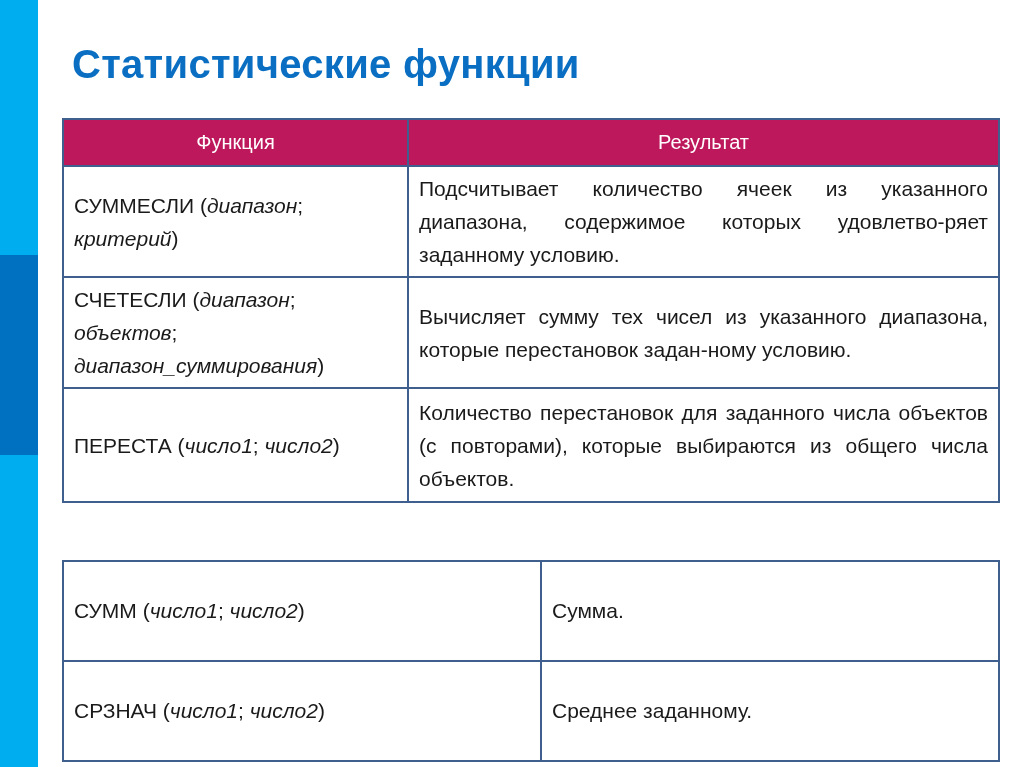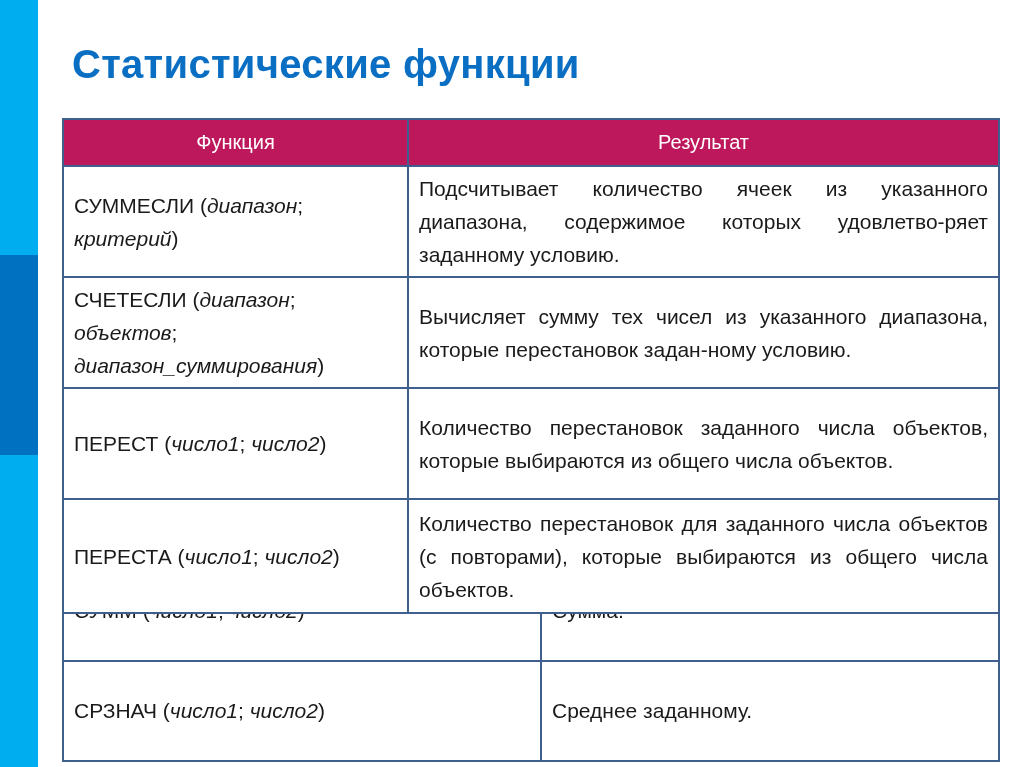--- a/index.html
+++ b/index.html
@@ -72,22 +72,18 @@
     <th>Результат</th>
   </tr>
   <tr class="r1">
     <td class="fn"><span>СУММЕСЛИ (</span><i>диапазон</i><span>; </span><br><i>критерий</i><span>)</span></td>
     <td class="res">Подсчитывает количество ячеек из указанного диапазона, содержимое которых удовлетво-ряет заданному условию.</td>
   </tr>
   <tr class="r2">
     <td class="fn"><span>СЧЕТЕСЛИ (</span><i>диапазон</i><span>; </span><br><i>объектов</i><span>; </span><br><i>диапазон_суммирования</i><span>)</span></td>
     <td class="res">Вычисляет сумму тех чисел из указанного диапазона, которые перестановок задан-ному условию.</td>
   </tr>
-  <tr class="r3">
-    <td class="fn"><span>ПЕРЕСТ (</span><i>число1</i><span>; </span><i>число2</i><span>)</span></td>
-    <td class="res">Количество перестановок заданного числа объектов, которые выбираются из общего числа объектов.</td>
-  </tr>
   <tr class="r4">
     <td class="fn"><span>ПЕРЕСТА (</span><i>число1</i><span>; </span><i>число2</i><span>)</span></td>
     <td class="res">Количество перестановок для заданного числа объектов (с повторами), которые выбираются из общего числа объектов.</td>
   </tr>
 </tbody>
   </table>
 
 </body></html>

